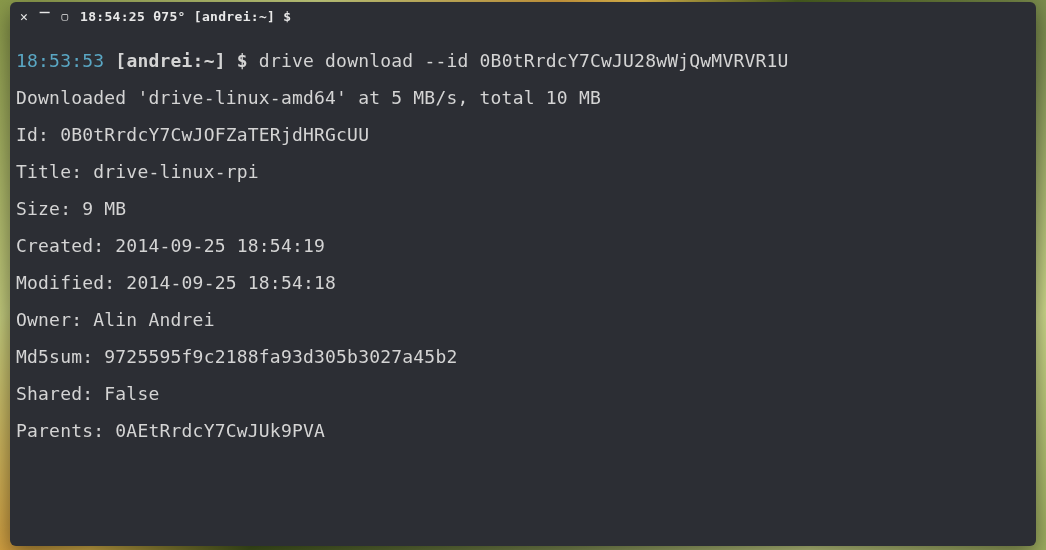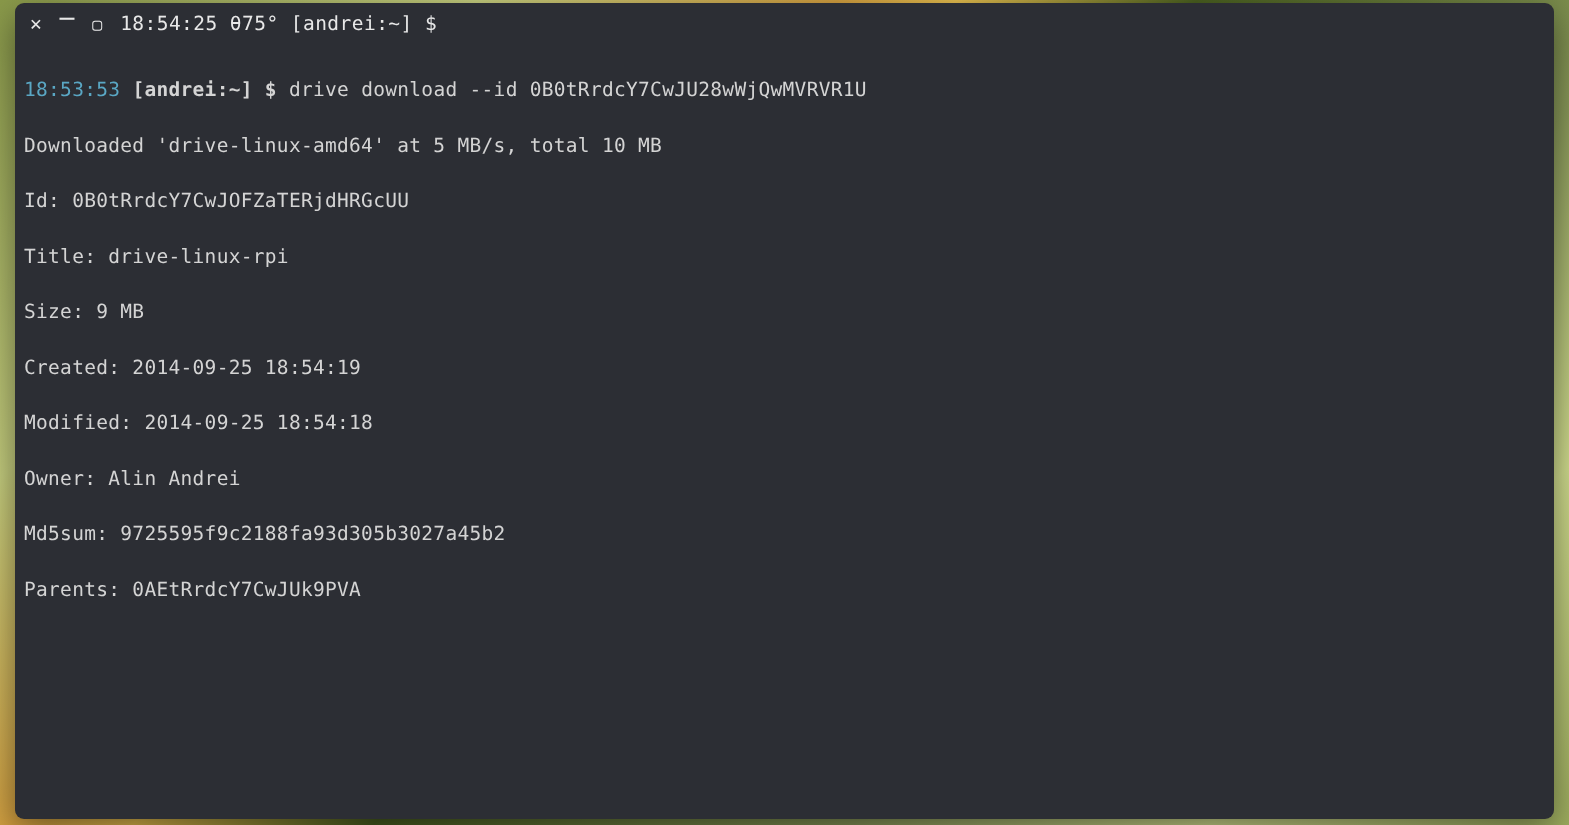--- a/index.html
+++ b/index.html
@@ -39,27 +39,27 @@
       align-items: center;
     }
     .win-btn {
       color: #e8e8e8;
       font-size: 13px;
       cursor: pointer;
       font-weight: bold;
       line-height: 1;
     }
     .title-text {
-      font-weight: normal;
+      font-weight: bold;
       letter-spacing: 0.3px;
     }
     .terminal-body {
       flex: 1;
       padding: 3px 6px;
-      font-size: 13px;
+      font-size: 18px;
       line-height: 18.5px;
       color: #d4d4d4;
       overflow: hidden;
       white-space: pre;
       letter-spacing: 0.2px;
     }
     .ts { color: #5aa7c4; }
     .temp { color: #e07030; }
     .prompt-path { color: #d4d4d4; font-weight: bold; }
     .cmd { color: #d4d4d4; }
@@ -81,17 +81,18 @@
   <div class="terminal-body">
 <span class="row"><span class="ts">18:53:53</span> <span class="prompt-path">[andrei:~] $</span> <span class="cmd">drive download --id 0B0tRrdcY7CwJU28wWjQwMVRVR1U</span></span>
 <span class="row">Downloaded 'drive-linux-amd64' at 5 MB/s, total 10 MB</span>
 <span class="row">Id: 0B0tRrdcY7CwJOFZaTERjdHRGcUU</span>
 <span class="row">Title: drive-linux-rpi</span>
 <span class="row">Size: 9 MB</span>
 <span class="row">Created: 2014-09-25 18:54:19</span>
 <span class="row">Modified: 2014-09-25 18:54:18</span>
 <span class="row">Owner: Alin Andrei</span>
 <span class="row">Md5sum: 9725595f9c2188fa93d305b3027a45b2</span>
+<span class="row">Shared: False</span>
 <span class="row">Parents: 0AEtRrdcY7CwJUk9PVA</span>
 
 
 </div>
 </div>
 
 </body></html>

